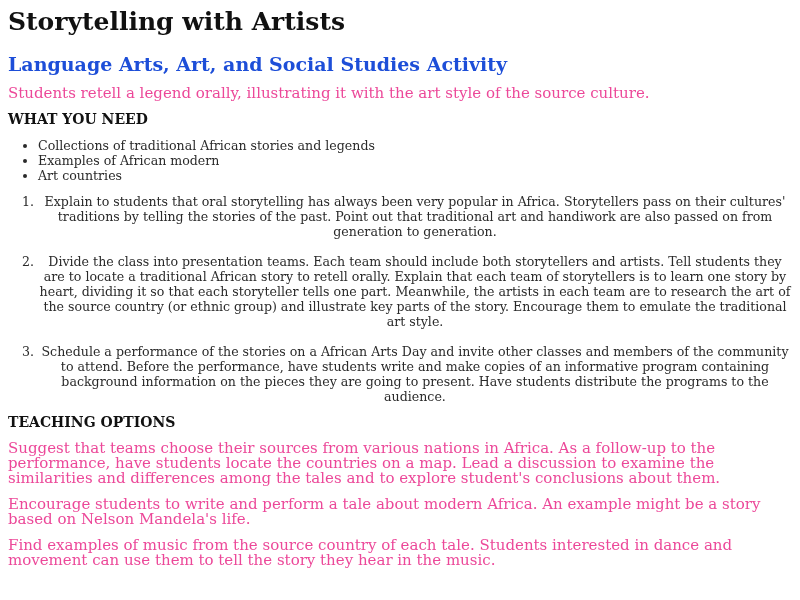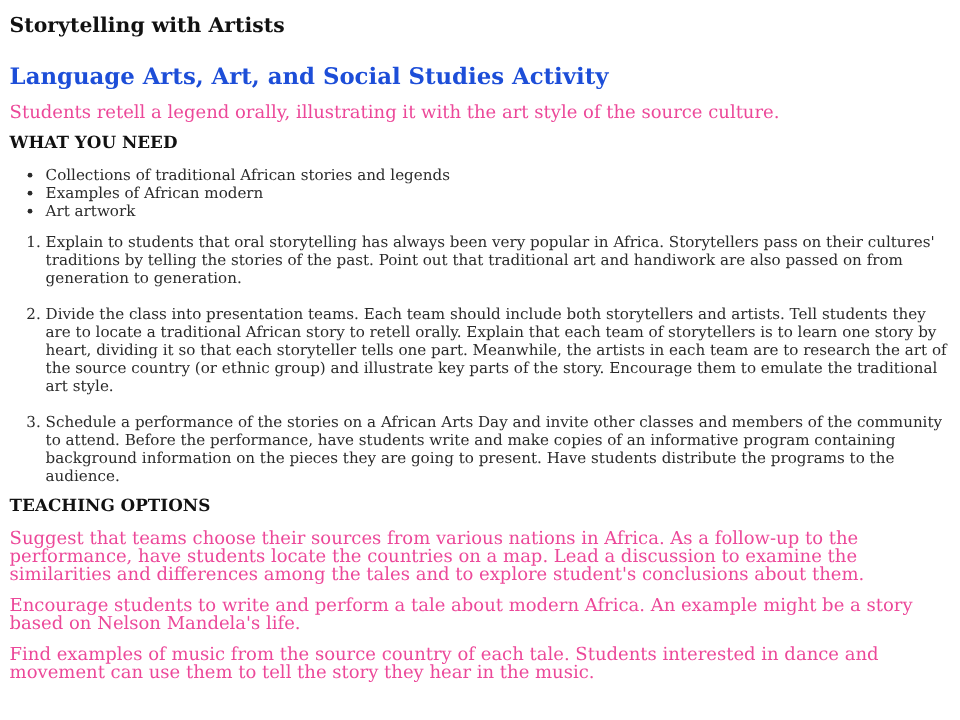--- a/index.html
+++ b/index.html
@@ -13,21 +13,21 @@
       overflow: hidden;
       font-family: "DejaVu Serif", serif;
       color: #2a2a2a;
     }
     .page {
       padding: 0 8px;
       width: 784px;
     }
     h1 {
       font-family: "DejaVu Serif", serif;
-      font-size: 17px;
+      font-size: 25px;
       font-weight: bold;
       color: #111111;
       margin: 6px 0 0 0;
       line-height: 32px;
       letter-spacing: 0;
     }
     h2 {
       font-family: "DejaVu Serif", serif;
       font-size: 19px;
       font-weight: bold;
@@ -55,40 +55,41 @@
       padding-left: 30px;
       font-size: 12.6px;
       line-height: 15px;
     }
     ul li { margin: 0; }
     ol {
       margin: 11px 0 0 0;
       padding-left: 30px;
       font-size: 12.6px;
       line-height: 15px;
+      text-align: center;
     }
     ol li {
       margin: 0 0 15px 0;
       padding-left: 0;
     }
     ol li:last-child { margin-bottom: 0; }
   </style>
 </head>
 <body>
 
 <div class="page">
   <h1>Storytelling with Artists</h1>
   <h2>Language Arts, Art, and Social Studies Activity</h2>
   <p class="intro">Students retell a legend orally, illustrating it with the art style of the source culture.</p>
 
   <h3>WHAT YOU NEED</h3>
   <ul>
     <li>Collections of traditional African stories and legends</li>
     <li>Examples of African modern</li>
-    <li>Art artwork</li>
+    <li>Art countries</li>
   </ul>
 
   <ol>
     <li>Explain to students that oral storytelling has always been very popular in Africa. Storytellers pass on their cultures' traditions by telling the stories of the past. Point out that traditional art and handiwork are also passed on from generation to generation.</li>
     <li>Divide the class into presentation teams. Each team should include both storytellers and artists. Tell students they are to locate a traditional African story to retell orally. Explain that each team of storytellers is to learn one story by heart, dividing it so that each storyteller tells one part. Meanwhile, the artists in each team are to research the art of the source country (or ethnic group) and illustrate key parts of the story. Encourage them to emulate the traditional art style.</li>
     <li>Schedule a performance of the stories on a African Arts Day and invite other classes and members of the community to attend. Before the performance, have students write and make copies of an informative program containing background information on the pieces they are going to present. Have students distribute the programs to the audience.</li>
   </ol>
 
   <h3>TEACHING OPTIONS</h3>
   <p>Suggest that teams choose their sources from various nations in Africa. As a follow-up to the performance, have students locate the countries on a map. Lead a discussion to examine the similarities and differences among the tales and to explore student's conclusions about them.</p>

